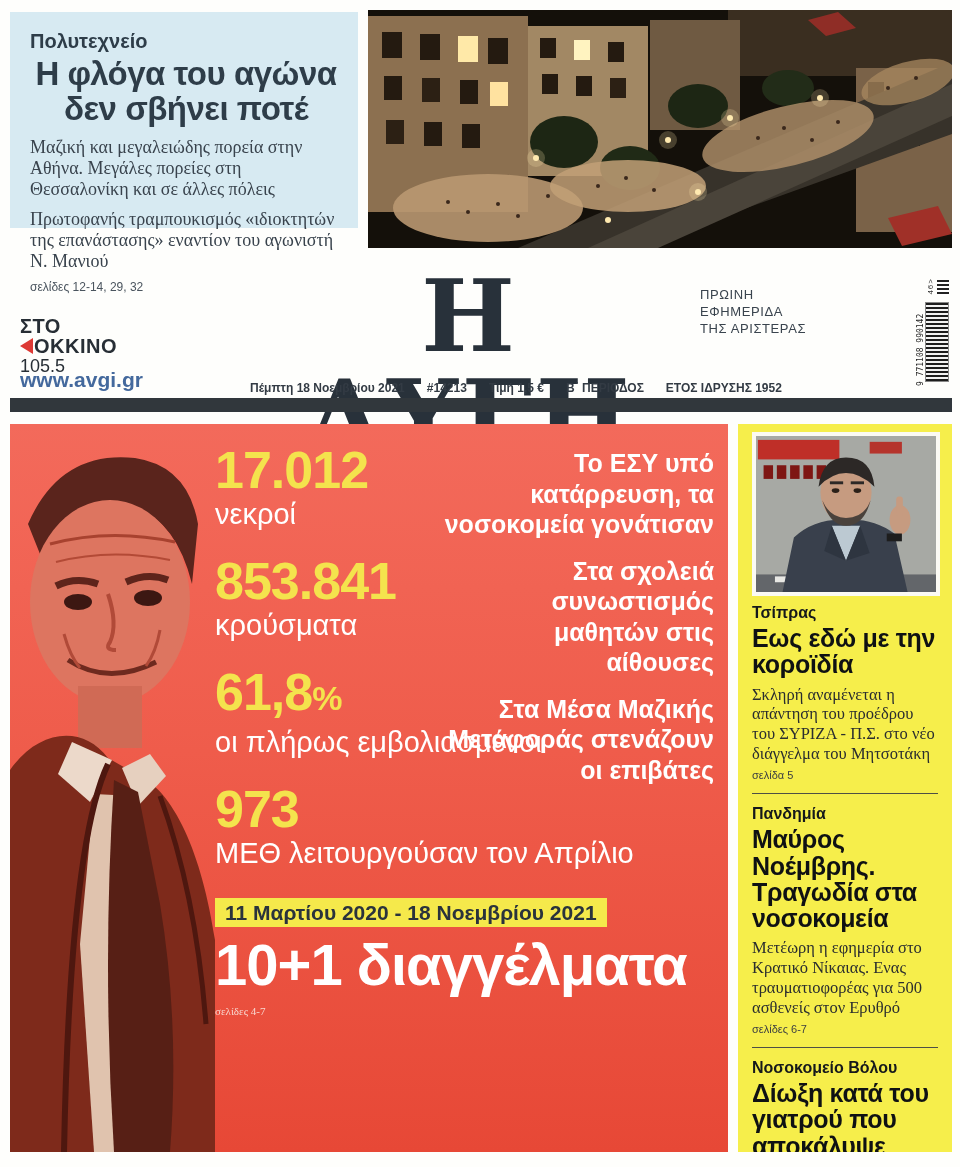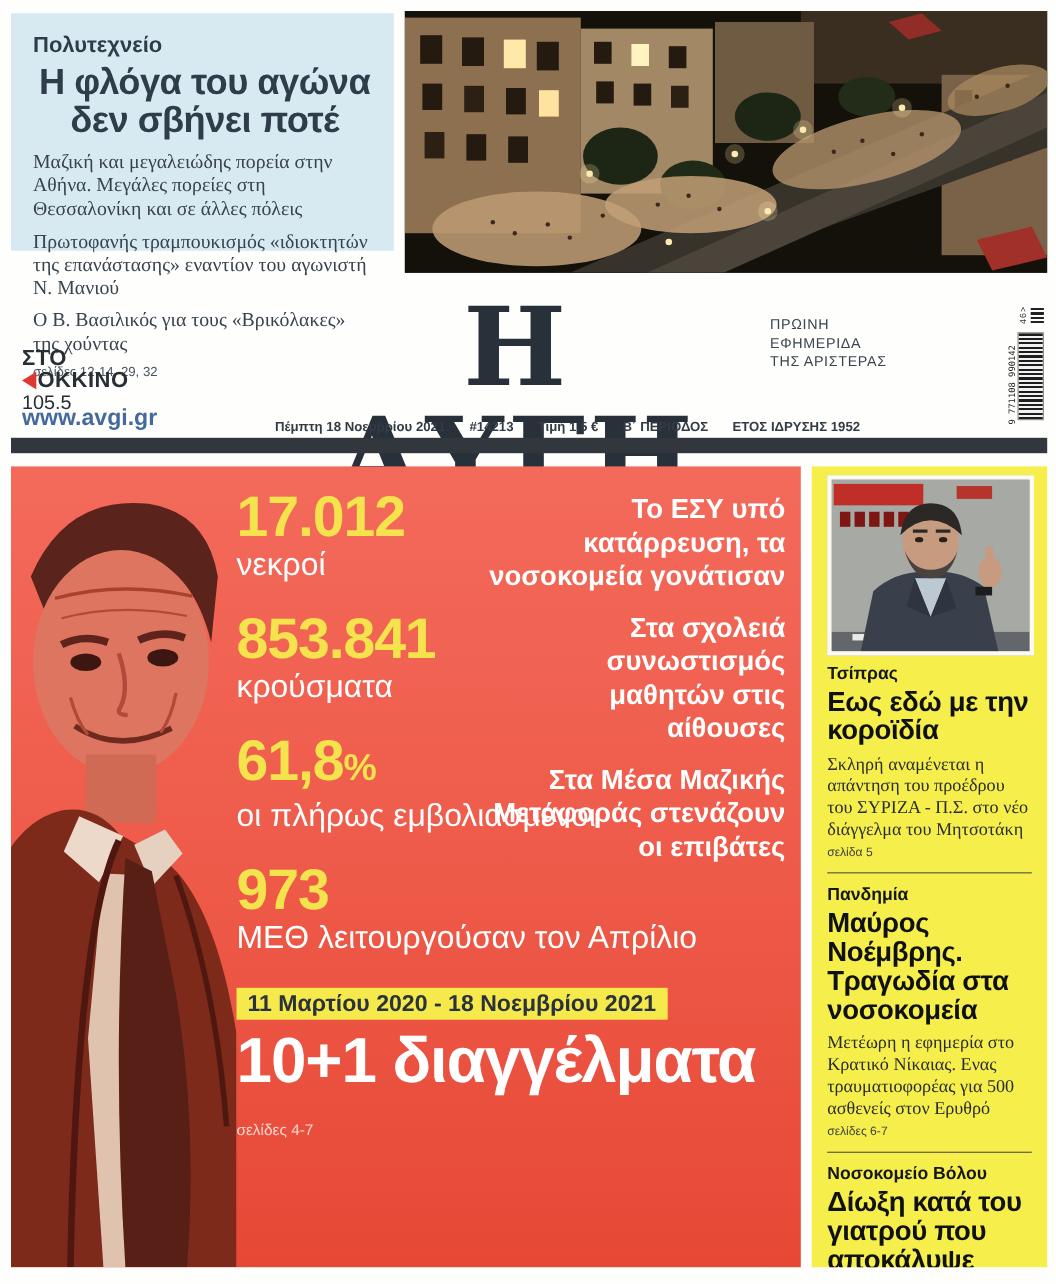--- a/index.html
+++ b/index.html
@@ -56,21 +56,21 @@
   .stat { margin-bottom:24px; }
   .stat-val { font-size:52px; line-height:53px; font-weight:800; color:#f4e34d; letter-spacing:-1px; }
   .stat-val .pct { font-size:34px; }
   .stat-label { font-size:29px; line-height:34px; color:#ffffff; }
   .sidenotes { position:absolute; top:24px; right:14px; width:272px; text-align:right; }
   .sidenotes p { font-size:25px; line-height:1.22; font-weight:bold; color:#ffffff; margin-bottom:16px; }
   .datechip { display:inline-block; background:#f5e94b; color:#2a333c; font-size:21px;
     font-weight:800; padding:3px 10px 2px 10px; margin-top:4px; }
   .leadline { font-size:58px; line-height:1.05; font-weight:800; color:#ffffff;
     letter-spacing:-1px; margin-top:8px; }
-  .lead .pageref { font-size:14px; color:#f8d7cf; margin-top:23px; }
+  .lead .pageref { font-size:11px; color:#f8d7cf; margin-top:9px;font-family:Liberation Serif, serif; }
 
   
   .sidebar { position:absolute; left:738px; top:424px; width:214px; height:728px;
     background:#f6ee4b; padding:8px 12px 8px 14px; overflow:hidden; }
   .sbphoto { width:100%; height:164px; border:4px solid #fbfaf3; background:#a7a9a4; margin-bottom:8px; }
   .sbphoto svg { display:block; width:100%; height:100%; }
   .sb-kicker { font-size:16px; font-weight:bold; color:#15181b; line-height:18px; margin-bottom:3px; }
   .sb-head { font-size:25px; line-height:1.05; font-weight:800; color:#0f1113;
     letter-spacing:-0.3px; margin-bottom:7px; }
   .sb-body { font-family:"Liberation Serif", serif; font-size:16.5px; line-height:1.21;
@@ -81,21 +81,20 @@
 </head>
 <body>
 
 <div class="page">
 
   <section class="topstory">
     <div class="kicker">Πολυτεχνείο</div>
     <h2>Η φλόγα του αγώνα δεν σβήνει ποτέ</h2>
     <p class="deck">Μαζική και μεγαλειώδης πορεία στην Αθήνα. Μεγάλες πορείες στη Θεσσαλονίκη και σε άλλες πόλεις</p>
     <p class="deck">Πρωτοφανής τραμπουκισμός «ιδιοκτητών της επανάστασης» εναντίον του αγωνιστή Ν. Μανιού</p>
-    <p class="deck">Ο Β. Βασιλικός για τους «Βρικόλακες» της χούντας</p>
     <div class="pageref">σελίδες 12-14, 29, 32</div>
   </section>
 
   <div class="topphoto">
     <svg viewBox="0 0 584 238" preserveAspectRatio="none">
       <rect width="584" height="238" fill="#14100a"></rect>
       <rect x="360" y="0" width="224" height="66" fill="#3a2e20"></rect>
       <rect x="0" y="6" width="160" height="196" fill="#8c7050"></rect>
       <rect x="160" y="16" width="120" height="150" fill="#a28864"></rect>
       <rect x="282" y="10" width="90" height="110" fill="#6f5a42"></rect>

